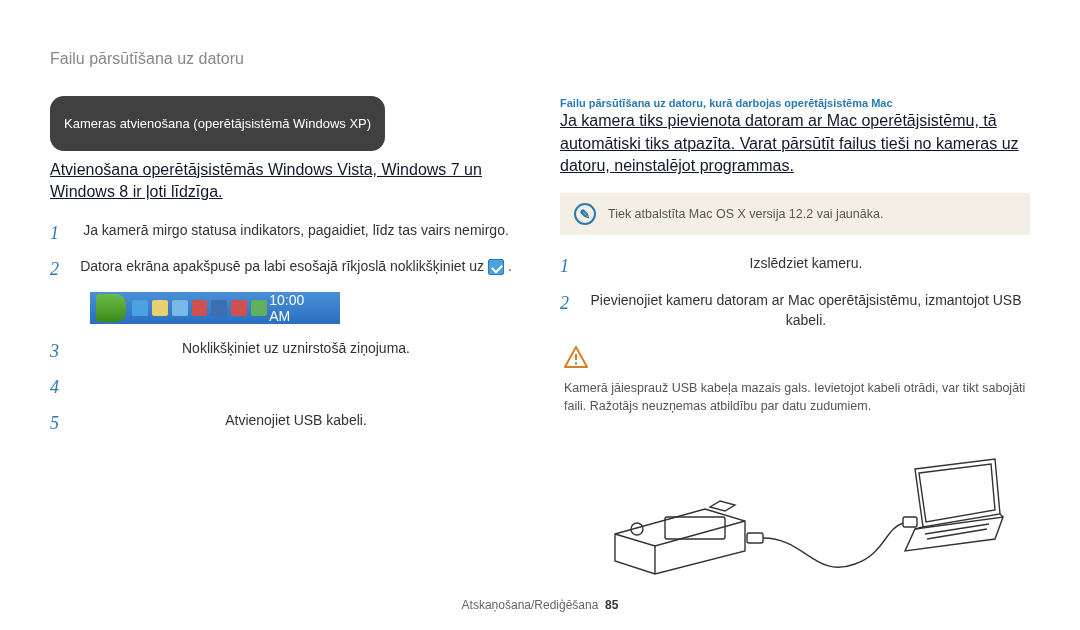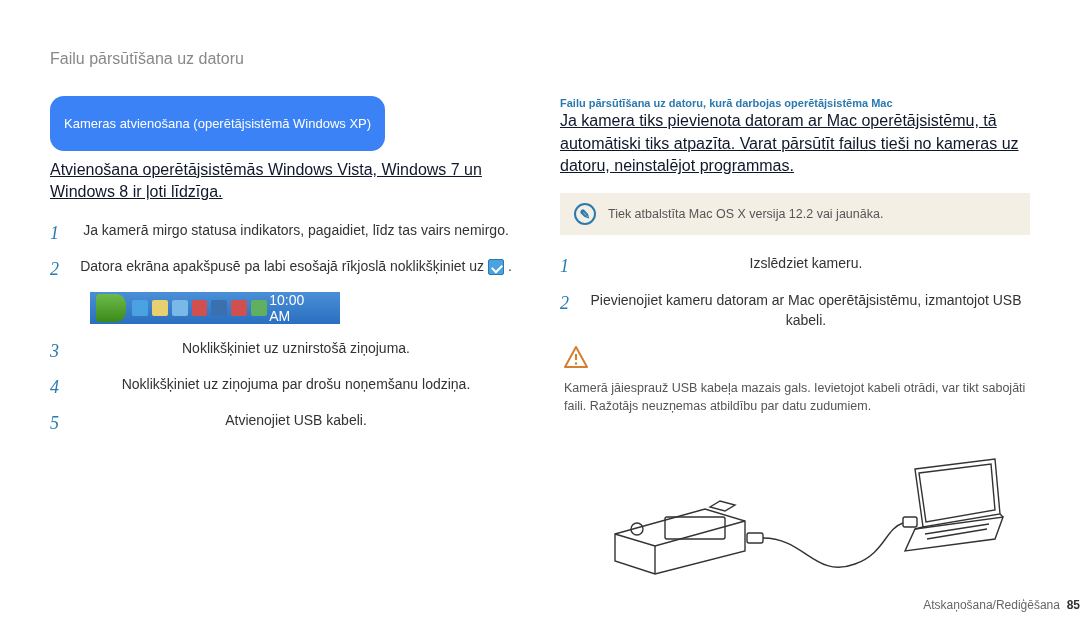--- a/index.html
+++ b/index.html
@@ -19,21 +19,21 @@
   }
   .columns {
     display: flex;
     gap: 40px;
   }
   .col {
     flex: 1;
   }
   .black-pill {
     display: inline-block;
-    background: #3b82f6;
+    background: #404040;
     color: #fff;
     padding: 20px 14px;
     border-radius: 14px;
     font-size: 13px;
     margin-bottom: 8px;
   }
   .para {
     font-size: 16px;
     color: #0f172a;
     line-height: 1.4;
@@ -148,21 +148,21 @@
   .warn-icon svg { display: block; }
   .illustration {
     margin-top: 18px;
     text-align: center;
   }
   .illustration svg { max-width: 420px; }
   .footer {
     position: absolute;
     bottom: 18px;
     left: 0; right: 0;
-    text-align: right;
+    text-align: center;
     font-size: 12px;
     color: #666;
   }
   .footer .pnum { font-weight: 600; color: #333; }
 </style>
 </head>
 <body>
 
 <div class="page-header">Failu pārsūtīšana uz datoru</div>
 
@@ -196,21 +196,20 @@
       <div class="tray-icon" style="background:#60b060"></div>
       <div class="clock">10:00 AM</div>
     </div>
 
     <div class="step">
       <div class="step-num">3</div>
       <div class="step-text">Noklikšķiniet uz uznirstošā ziņojuma.</div>
     </div>
     <div class="step">
       <div class="step-num">4</div>
-      <div class="step-text">Noklikšķiniet uz ziņojuma par drošu noņemšanu lodziņa.</div>
     </div>
     <div class="step">
       <div class="step-num">5</div>
       <div class="step-text">Atvienojiet USB kabeli.</div>
     </div>
   </div>
 
   <div class="col">
     <div class="section-title">Failu pārsūtīšana uz datoru, kurā darbojas operētājsistēma Mac</div>
     <div class="para">Ja kamera tiks pievienota datoram ar Mac operētājsistēmu, tā automātiski tiks atpazīta. Varat pārsūtīt failus tieši no kameras uz datoru, neinstalējot programmas.</div>

